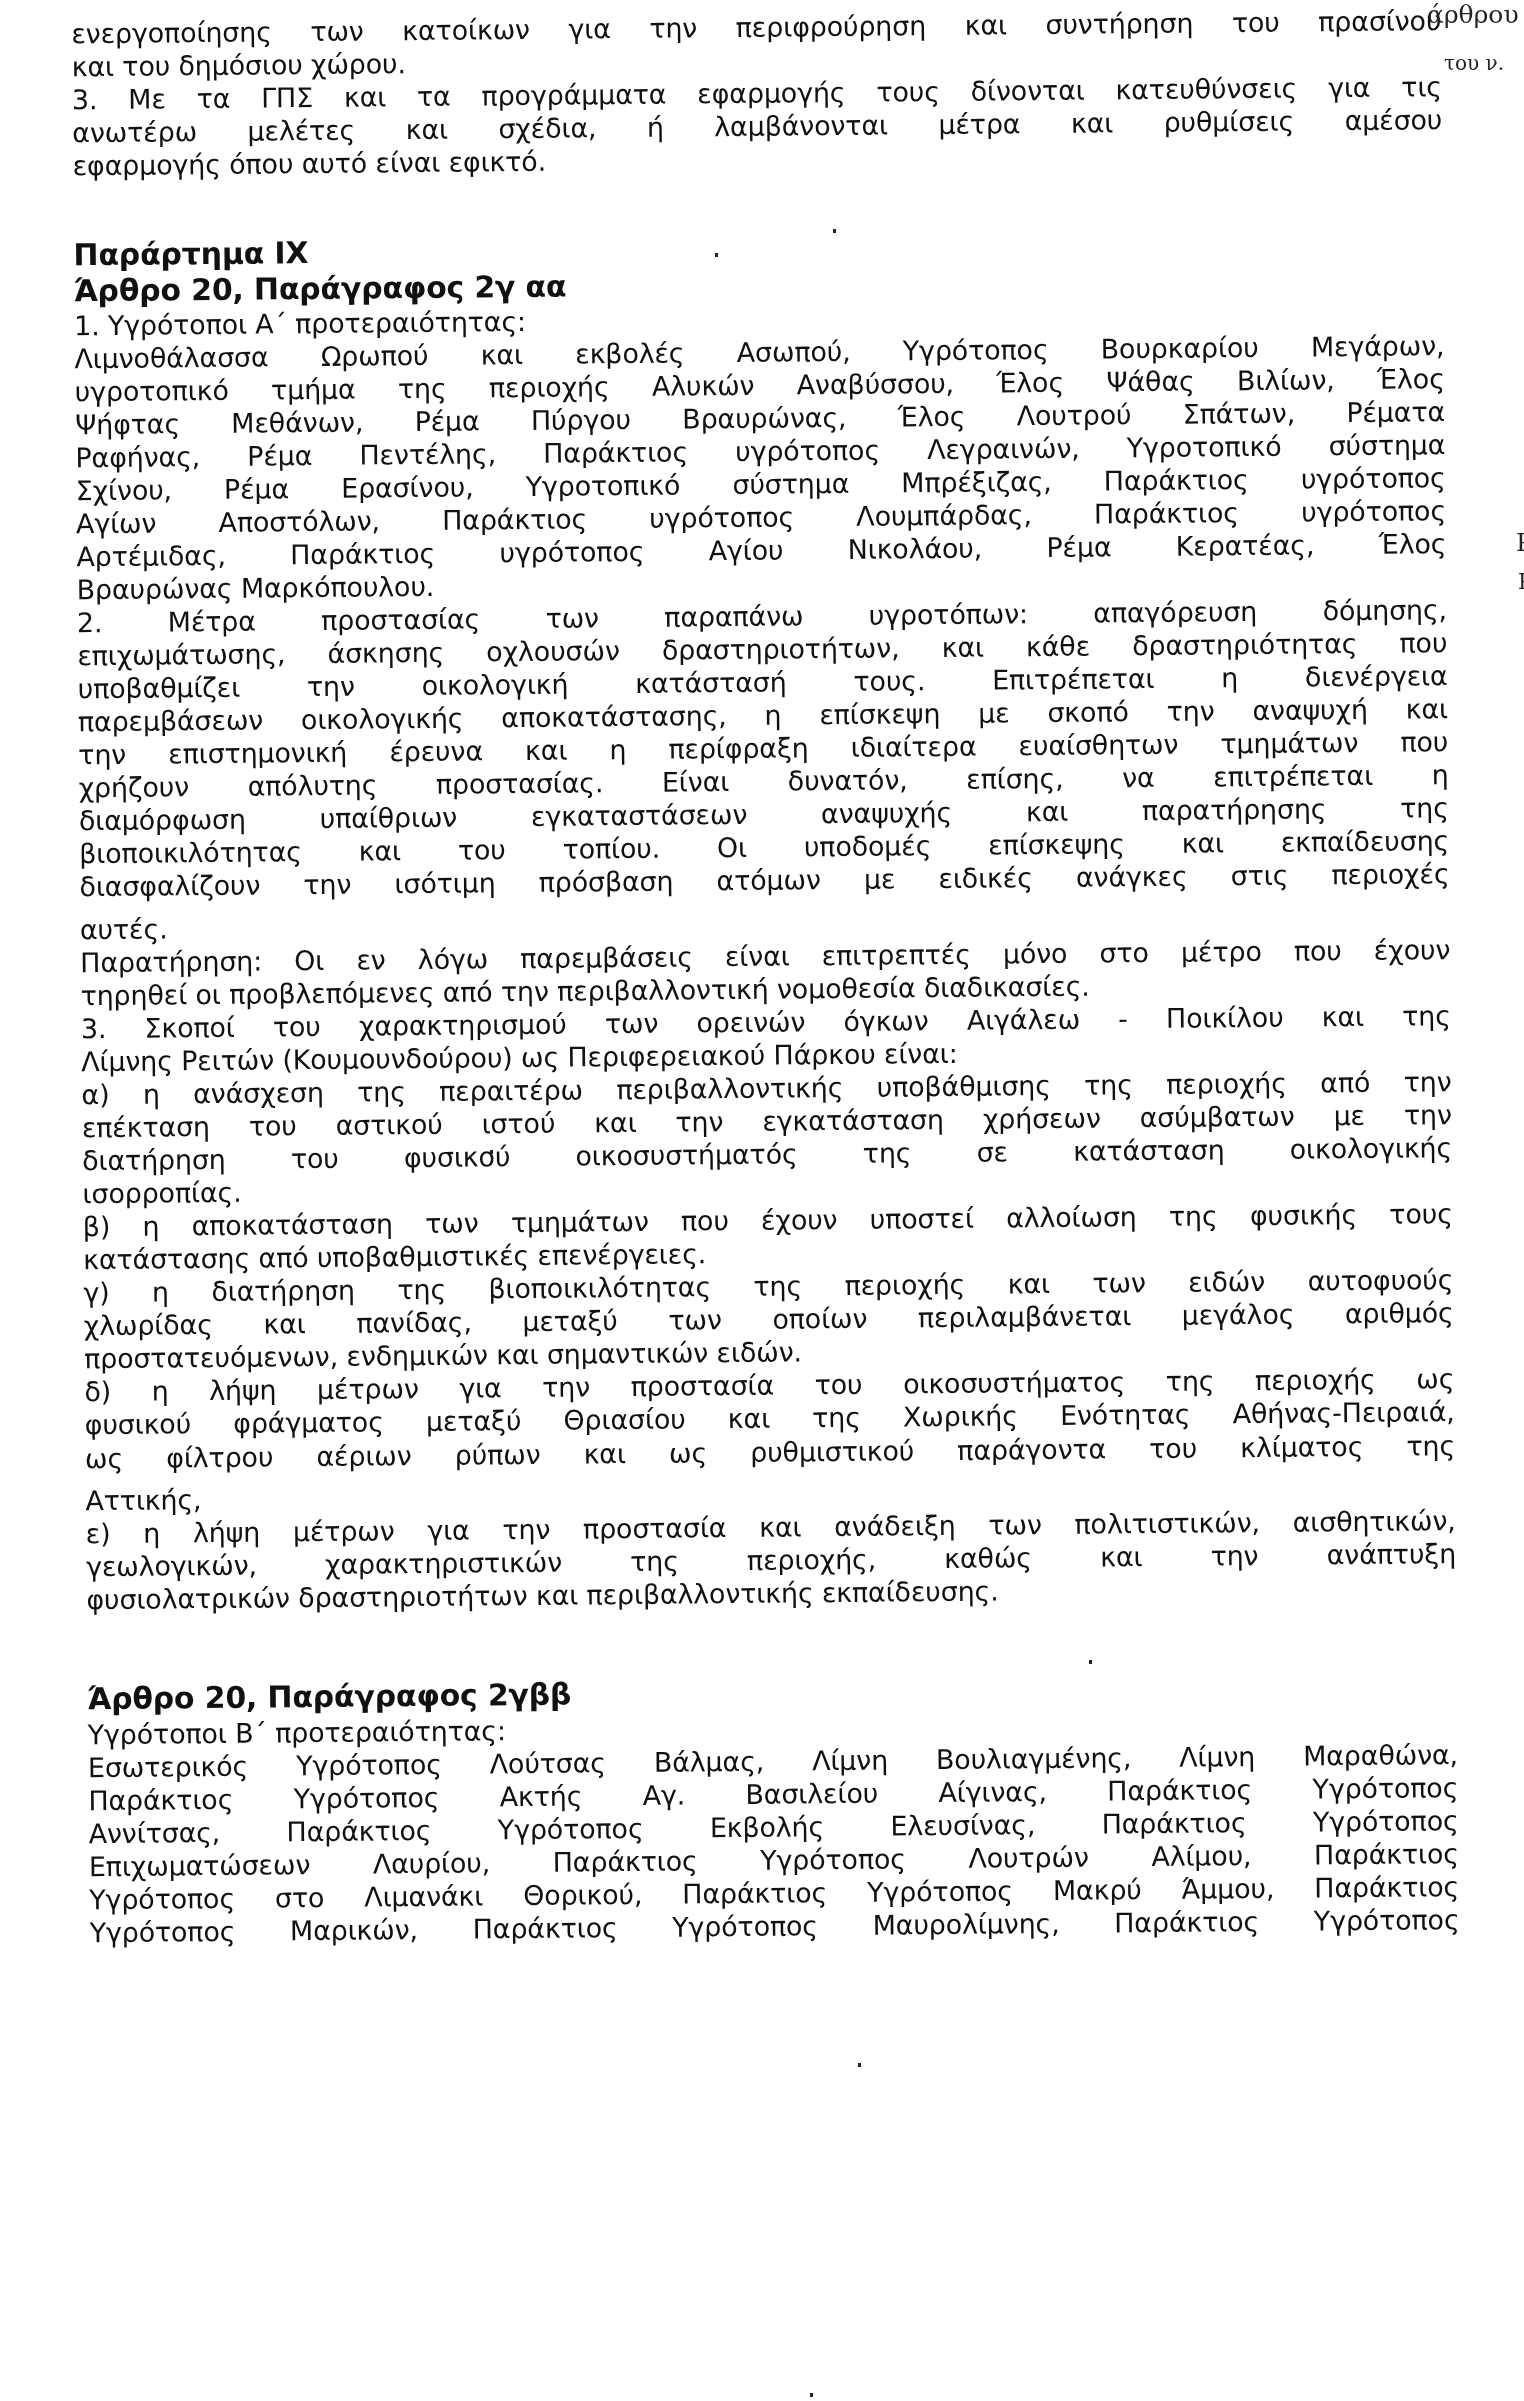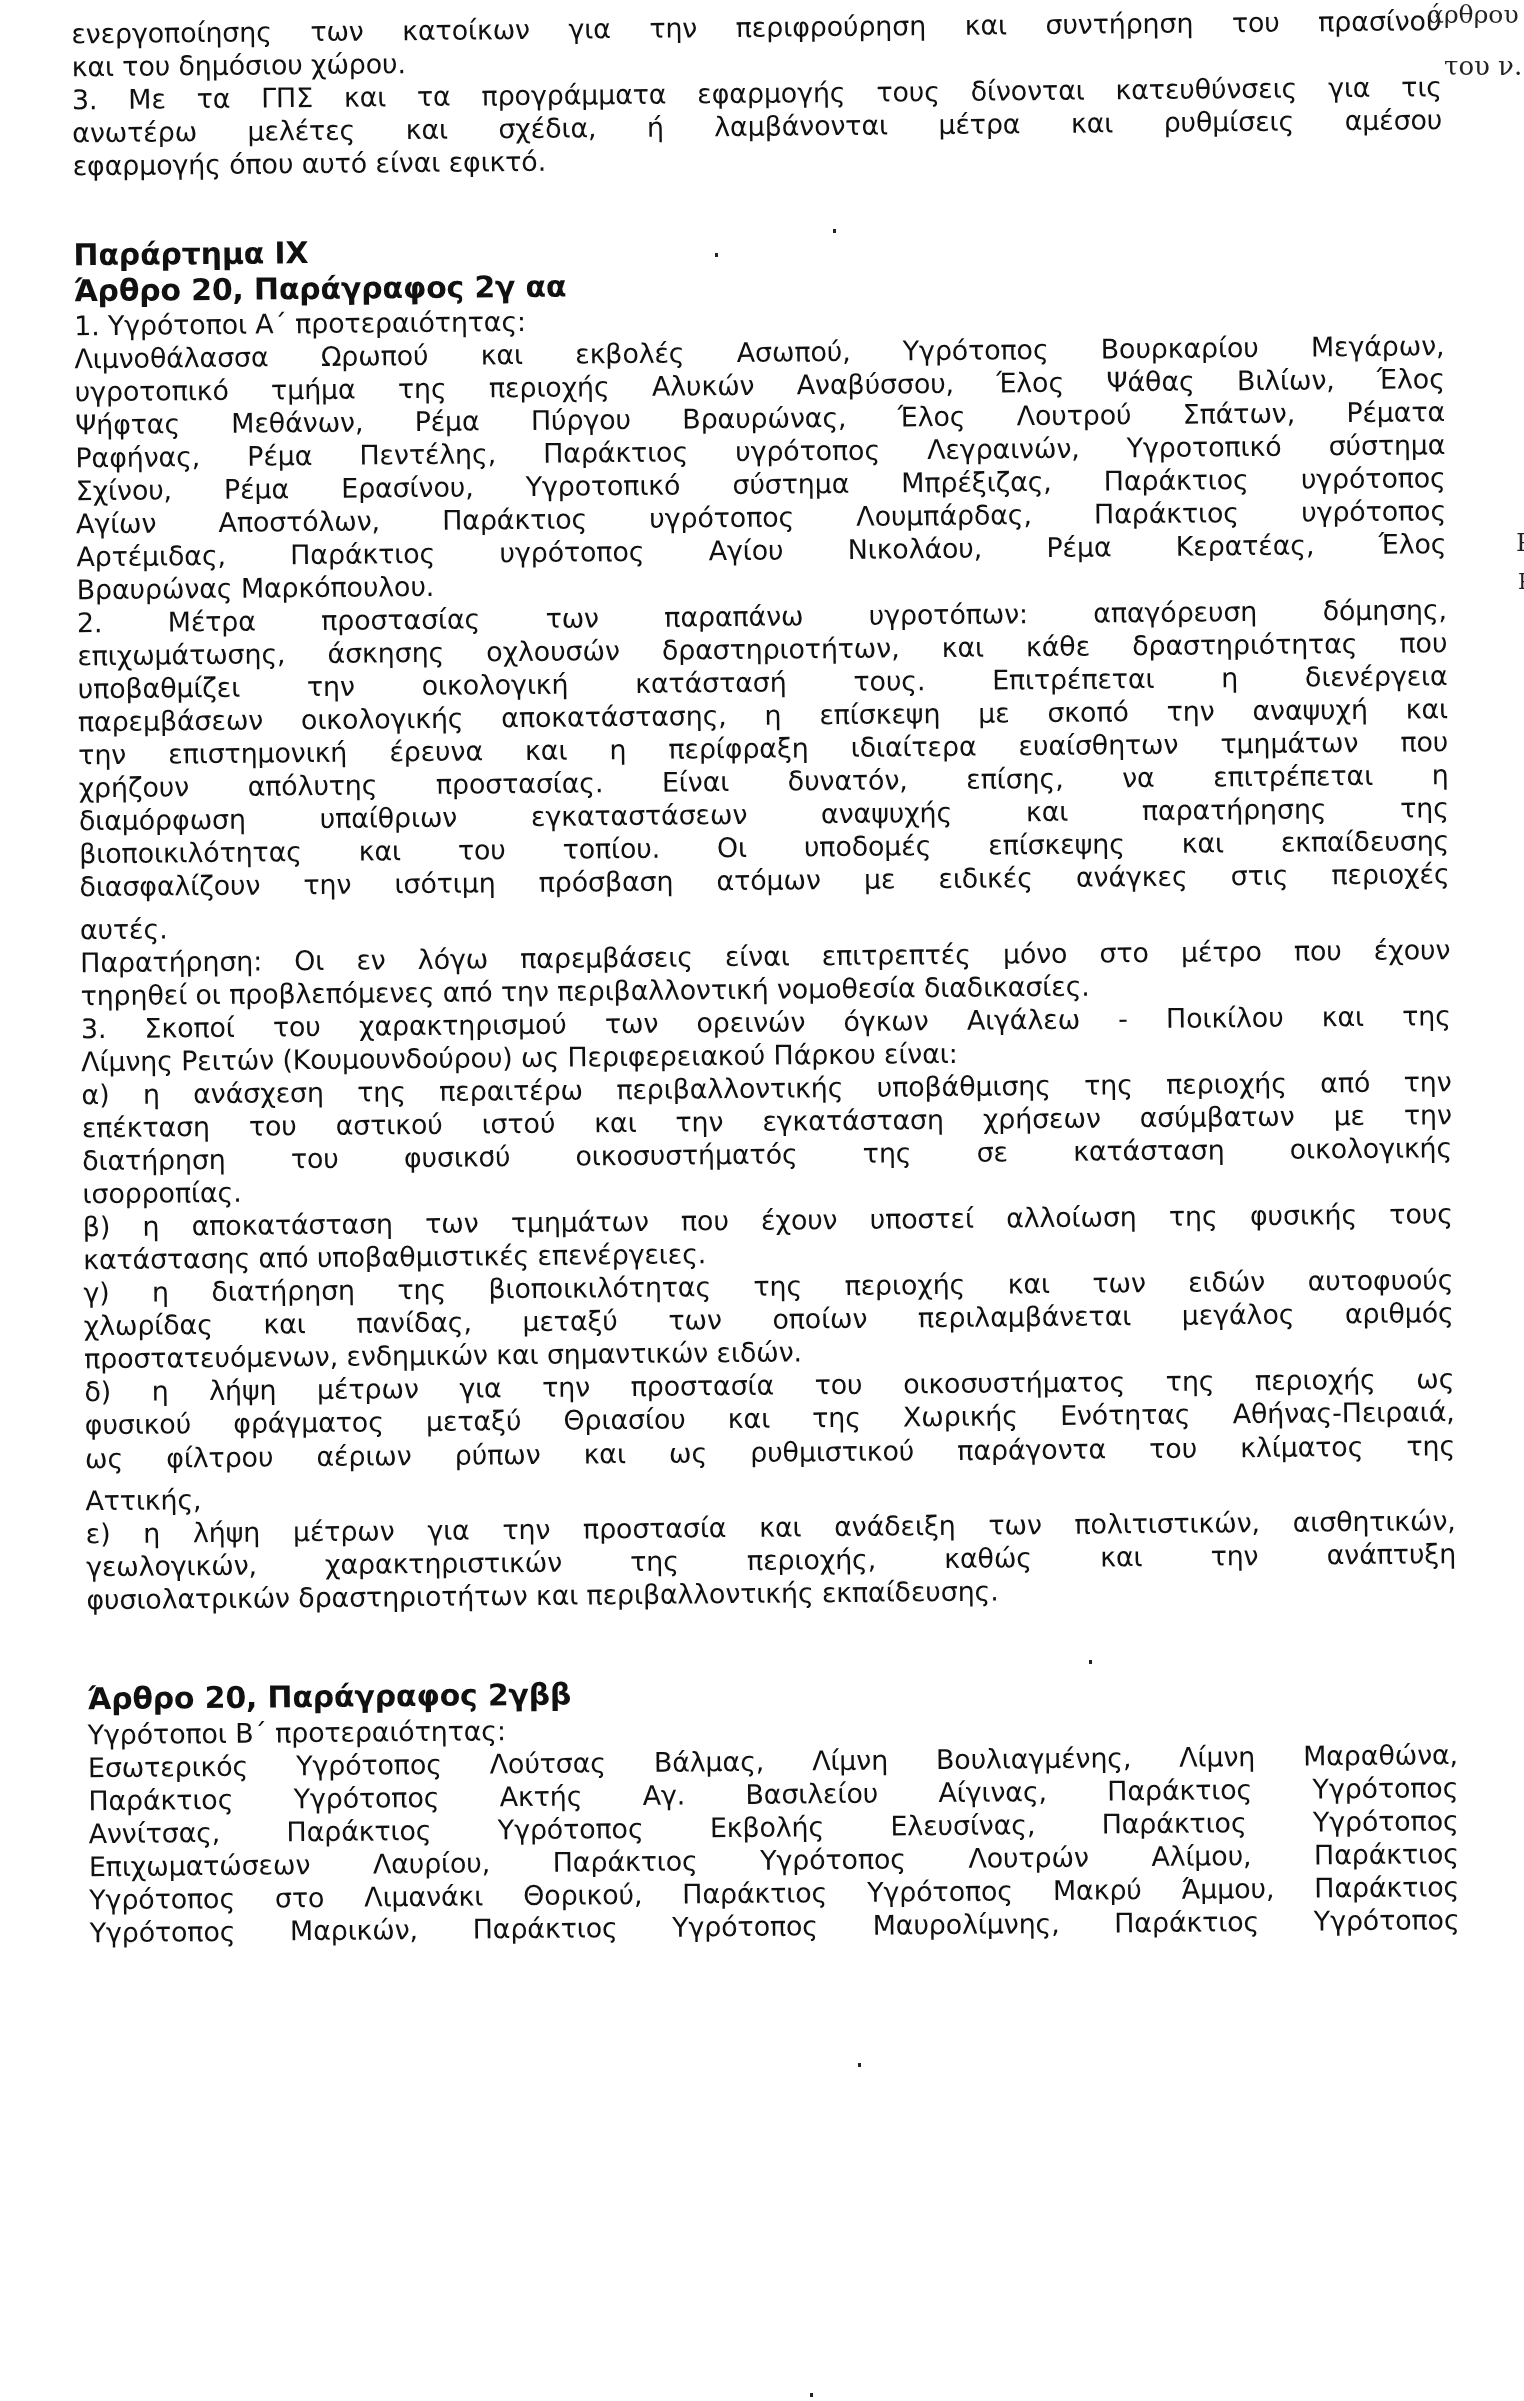--- a/index.html
+++ b/index.html
@@ -80,21 +80,21 @@
   <div class="line" style="top:1719px">Υγρότοποι Β΄ προτεραιότητας:</div>
   <div class="line justify" style="top:1752px">Εσωτερικός Υγρότοπος Λούτσας Βάλμας, Λίμνη Βουλιαγμένης, Λίμνη Μαραθώνα,</div>
   <div class="line justify" style="top:1785px">Παράκτιος Υγρότοπος Ακτής Αγ. Βασιλείου Αίγινας, Παράκτιος Υγρότοπος</div>
   <div class="line justify" style="top:1818px">Αννίτσας, Παράκτιος Υγρότοπος Εκβολής Ελευσίνας, Παράκτιος Υγρότοπος</div>
   <div class="line justify" style="top:1851px">Επιχωματώσεων Λαυρίου, Παράκτιος Υγρότοπος Λουτρών Αλίμου, Παράκτιος</div>
   <div class="line justify" style="top:1884px">Υγρότοπος στο Λιμανάκι Θορικού, Παράκτιος Υγρότοπος Μακρύ Άμμου, Παράκτιος</div>
   <div class="line justify" style="top:1917px">Υγρότοπος Μαρικών, Παράκτιος Υγρότοπος Μαυρολίμνης, Παράκτιος Υγρότοπος</div>
 </div>
 
 <div class="hand" style="left:1411px; top:0px; font-size:25px;">άρθρου</div>
-<div class="hand" style="left:1428px; top:51px; font-size:26px;">του ν.</div>
+<div class="hand" style="left:1428px; top:51px; font-size:20px;">του ν.</div>
 <div class="hand" style="left:1500px; top:528px; font-size:25px;">Ρ</div>
 <div class="hand" style="left:1502px; top:569px; font-size:21.5px;">Ρ</div>
 
 <div class="dot" style="left:833px; top:229px;"></div>
 <div class="dot" style="left:715px; top:253px;"></div>
 <div class="dot" style="left:490px; top:1150px;"></div>
 <div class="dot" style="left:1089px; top:1660px;"></div>
 <div class="dot" style="left:858px; top:2063px;"></div>
 <div class="dot" style="left:810px; top:2393px;"></div>
 

